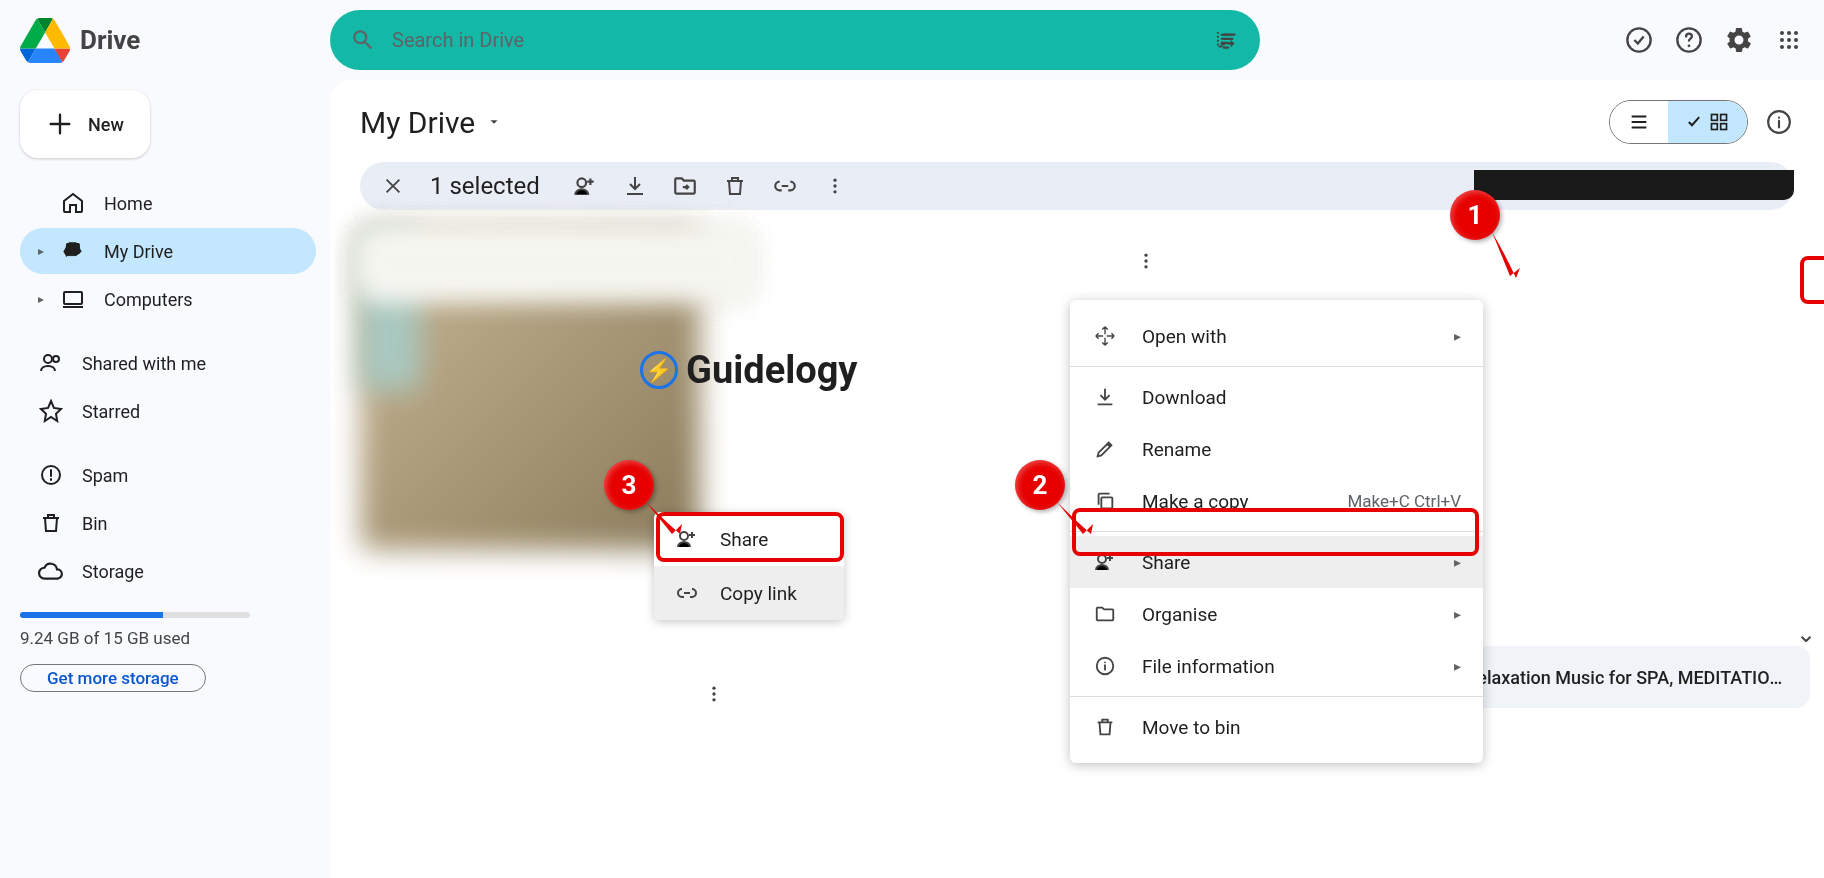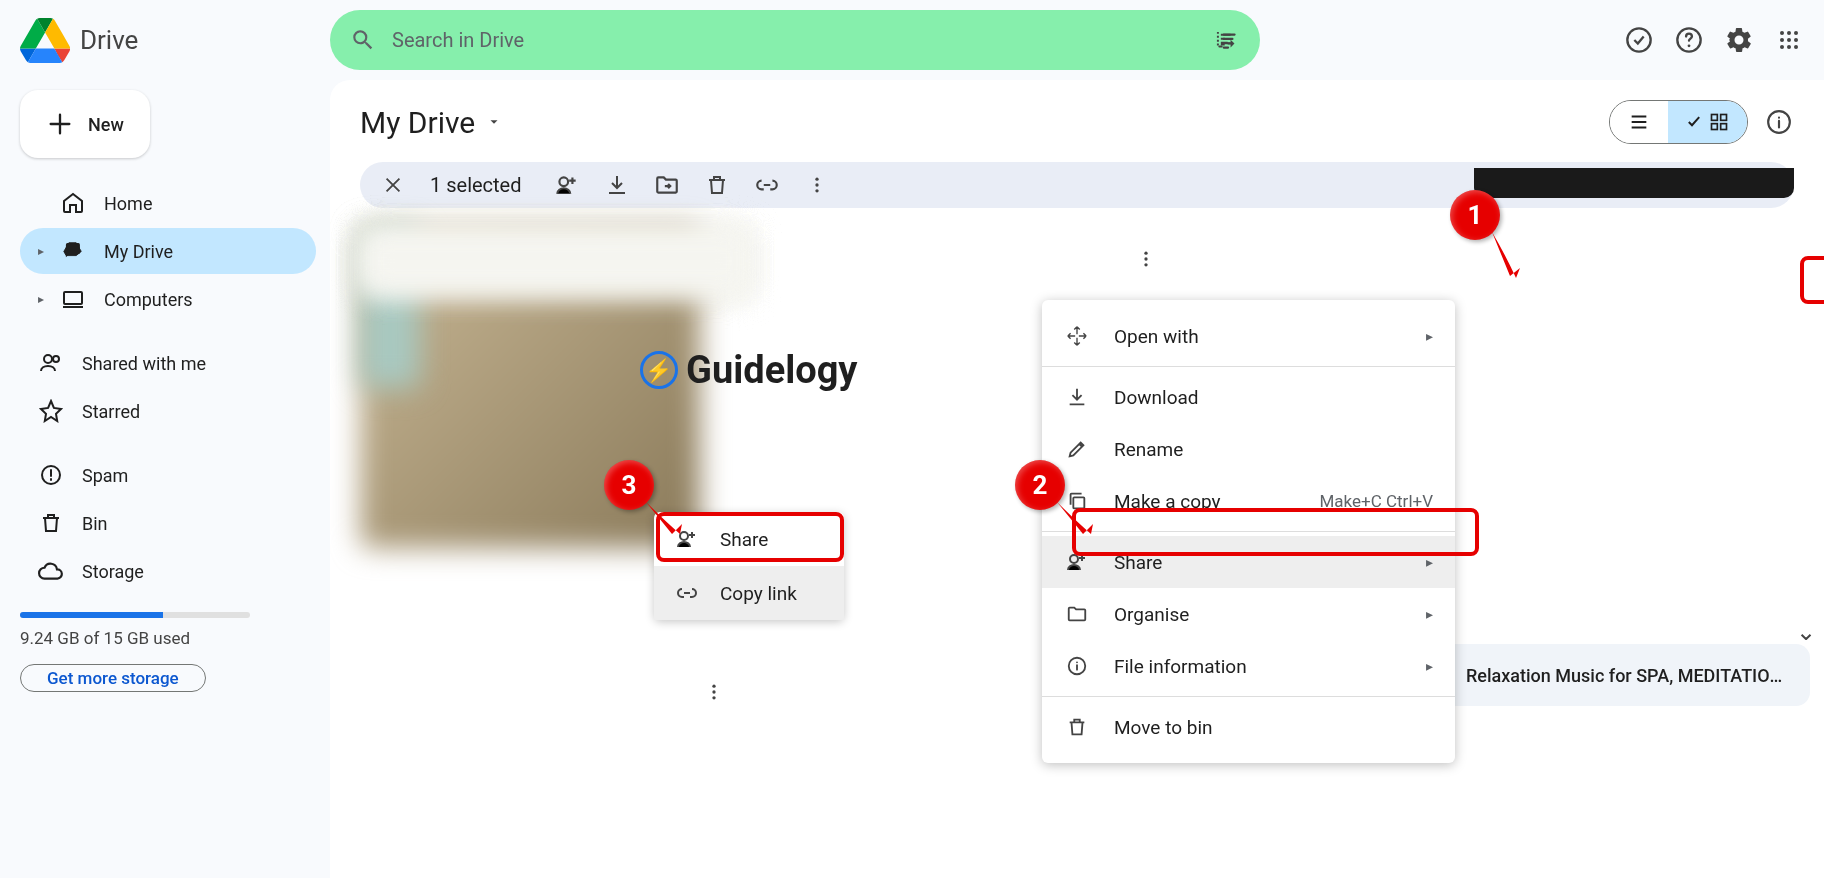--- a/index.html
+++ b/index.html
@@ -1,21 +1,21 @@
 <!DOCTYPE html>
 <html><head>
 <meta charset="utf-8">
 <style>
 *{box-sizing:border-box;margin:0;padding:0;font-family:'Google Sans',Roboto,Arial,sans-serif}
 body{background:#f8fafd;width:1824px;height:878px;overflow:hidden;position:relative;color:#1f1f1f}
 .header{display:flex;align-items:center;padding:10px 20px;height:80px}
 .logo-area{display:flex;align-items:center;gap:10px;width:310px}
 .drive-logo{width:50px;height:45px}
-.drive-title{font-size:26px;color:#444;font-weight:400}
-.search-bar{flex:1;max-width:930px;height:60px;background:#86efac;border-radius:30px;display:flex;align-items:center;padding:0 20px;gap:16px}
+.drive-title{font-size:26px;color:#444;font-weight:700}
+.search-bar{flex:1;max-width:930px;height:60px;background:#14b8a6;border-radius:30px;display:flex;align-items:center;padding:0 20px;gap:16px}
 .search-bar input{flex:1;border:none;background:transparent;font-size:20px;outline:none;color:#444}
 .search-bar input::placeholder{color:#5f6368}
 .header-icons{display:flex;align-items:center;gap:20px;margin-left:auto;padding-left:90px}
 .hicon{width:30px;height:30px;color:#444;cursor:pointer;display:flex;align-items:center;justify-content:center}
 .main{display:flex;height:calc(100% - 80px)}
 .sidebar{width:330px;padding:10px 14px 0 20px}
 .new-btn{display:flex;align-items:center;gap:14px;background:#fff;border:none;border-radius:18px;padding:20px 26px;font-size:18px;color:#1f1f1f;box-shadow:0 1px 3px rgba(0,0,0,.2);cursor:pointer;margin-bottom:22px;font-weight:500}
 .nav-item{display:flex;align-items:center;gap:18px;padding:10px 18px;border-radius:30px;font-size:18px;color:#1f1f1f;cursor:pointer;margin-bottom:2px}
 .nav-item.active{background:#c2e7ff}
 .nav-item .chev{width:12px;font-size:12px;color:#5f6368;margin-right:-8px}
@@ -26,21 +26,21 @@
 .storage-text{font-size:17px;color:#444;margin-bottom:16px}
 .storage-btn{border:1px solid #747775;background:transparent;color:#0b57d0;padding:3px 26px;border-radius:26px;font-size:17px;cursor:pointer;font-weight:500}
 .content{flex:1;background:#fff;border-radius:20px 0 0 0;padding:20px 30px;position:relative;overflow:hidden}
 .breadcrumb{display:flex;align-items:center;justify-content:space-between;margin-bottom:18px}
 .bc-title{display:flex;align-items:center;gap:12px;font-size:30px;color:#1f1f1f;cursor:pointer}
 .view-controls{display:flex;align-items:center;gap:16px}
 .view-toggle{display:flex;border:1px solid #747775;border-radius:24px;overflow:hidden}
 .vt-btn{padding:10px 18px;background:#fff;border:none;cursor:pointer;display:flex;align-items:center;justify-content:center}
 .vt-btn.active{background:#c2e7ff}
 .selection-bar{background:#e9edf6;border-radius:30px;padding:10px 20px;display:flex;align-items:center;gap:24px;margin-bottom:20px}
-.sel-text{font-size:20px;margin-right:8px}
+.sel-text{font-size:24px;margin-right:8px}
 .sel-icon{width:26px;height:26px;cursor:pointer;color:#444;display:flex;align-items:center;justify-content:center}
 .files-area{position:relative;height:560px}
 .blur-block{position:absolute;background:#eee;filter:blur(14px);border-radius:10px}
 .file-card{position:absolute;background:#f0f4f9;border-radius:14px;padding:14px 18px;display:flex;align-items:center;gap:14px;height:62px}
 .file-card.selected{background:#c2e7ff}
 .file-icon{width:24px;height:24px;flex-shrink:0}
 .file-name{font-size:18px;white-space:nowrap;overflow:hidden;text-overflow:ellipsis;flex:1;font-weight:500}
 .file-more{cursor:pointer;padding:4px;color:#444}
 .context-menu{position:absolute;background:#fff;border-radius:6px;box-shadow:0 2px 12px rgba(0,0,0,.25);width:413px;padding:10px 0;z-index:100}
 .cm-item{display:flex;align-items:center;gap:24px;padding:13px 22px;font-size:19px;color:#1f1f1f;cursor:pointer}
@@ -327,21 +327,21 @@
           <svg width="20" height="20" viewBox="0 0 24 24">
             <circle cx="12" cy="5" r="2" fill="#444"></circle>
             <circle cx="12" cy="12" r="2" fill="#444"></circle>
             <circle cx="12" cy="19" r="2" fill="#444"></circle>
           </svg>
         </div>
 
       <div style="position:absolute;right:-22px;top:390px;color:#444;font-size:24px">⌄</div>
     </div>
 
-    <div class="context-menu" style="left:712px;top:220px">
+    <div class="context-menu" style="left:740px;top:220px">
       <div class="cm-item">
         <span class="cm-icn">
             <svg width="22" height="22" viewBox="0 0 24 24">
               <path d="M12 2l3 3m-3-3l-3 3m3-3v8M2 12l3-3m-3 3l3 3m-3-3h8M22 12l-3-3m3 3l-3 3m3-3h-8M12 22l3-3m-3 3l-3-3m3 3v-8" stroke="#444" stroke-width="1.5" fill="none"></path>
             </svg>
           </span>
         <span>Open with</span>
         <span class="cm-arrow">▸</span>
       </div>
       <div class="cm-sep"></div>

